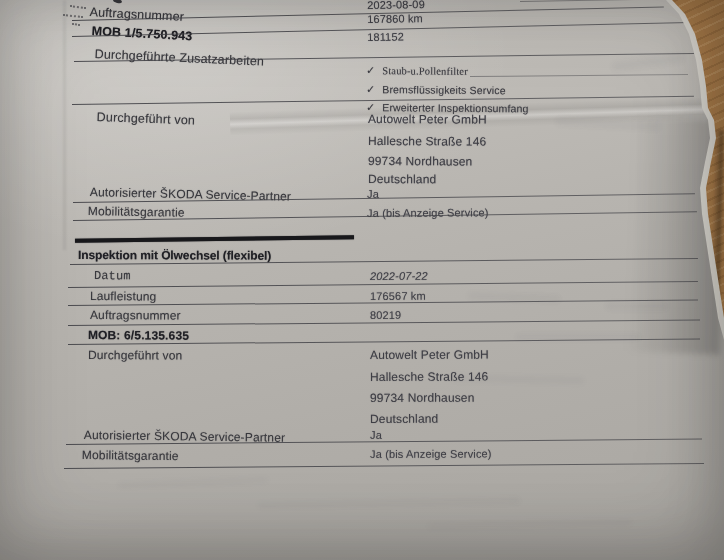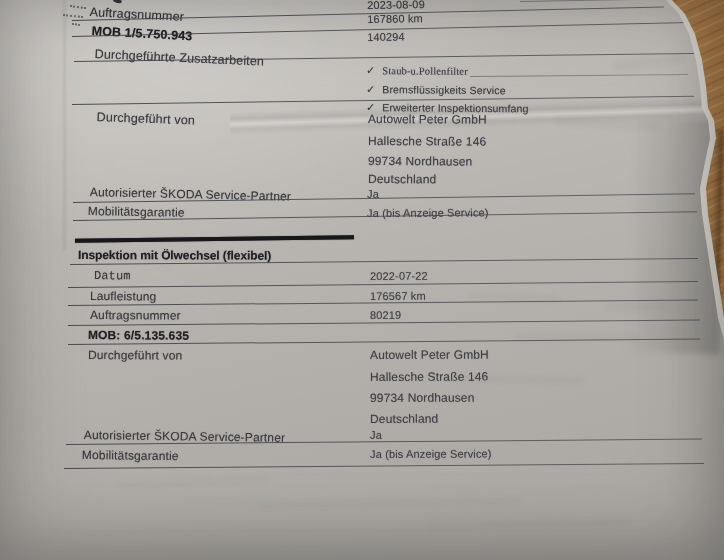--- a/index.html
+++ b/index.html
@@ -79,21 +79,21 @@
 
     <div class="hr faint" style="left:520px;top:1px;width:132px;transform:rotate(-1deg);"></div>
     <div class="t val" style="left:367px;top:-1px;transform:rotate(-.8deg);">2023-08-09</div>
 
     <div class="t lbl-top" style="left:90px;top:5px;transform:rotate(3deg);">Auftragsnummer</div>
     <div class="hr" style="left:72px;top:20px;width:592px;transform:rotate(-1.3deg);"></div>
     <div class="t val" style="left:367px;top:13px;transform:rotate(-.8deg);">167860 km</div>
 
     <div class="t lbl-top bold" style="left:92px;top:24px;transform:rotate(3deg);">MOB 1/5.750.943</div>
     <div class="hr" style="left:72px;top:36px;width:618px;transform:rotate(-1.3deg);"></div>
-    <div class="t val" style="left:367px;top:31px;transform:rotate(-.8deg);">140294</div>
+    <div class="t val" style="left:367px;top:31px;transform:rotate(-.8deg);">181152</div>
 
     <div class="t lbl-top" style="left:95px;top:47px;transform:rotate(2.6deg);">Durchgeführte Zusatzarbeiten</div>
     <div class="hr" style="left:74px;top:61px;width:620px;transform:rotate(-.75deg);"></div>
 
     <div class="t chk" style="left:366px;top:64px;transform:rotate(.5deg);font-family:Liberation Serif, serif;"><span class="ck">✓</span><span>Staub-u.Pollenfilter</span></div>
     <div class="hr faint" style="left:470px;top:76px;width:218px;transform:rotate(-.5deg);"></div>
     <div class="t chk" style="left:366px;top:83px;transform:rotate(.5deg);"><span class="ck">✓</span><span>Bremsflüssigkeits Service</span></div>
     <div class="t chk" style="left:366px;top:101px;transform:rotate(.5deg);"><span class="ck">✓</span><span>Erweiterter Inspektionsumfang</span></div>
 
     <div class="hr" style="left:72px;top:104px;width:622px;transform:rotate(-.75deg);"></div>
@@ -109,21 +109,21 @@
 
     <div class="t" style="left:88px;top:204px;transform:rotate(1deg);">Mobilitätsgarantie</div>
     <div class="t val" style="left:367px;top:207px;transform:rotate(-.3deg);">Ja (bis Anzeige Service)</div>
     <div class="hr" style="left:73px;top:220px;width:624px;transform:rotate(-.8deg);"></div>
 
     <div class="bar"></div>
     <div class="t title bold" style="left:78px;top:248px;transform:rotate(.2deg);">Inspektion mit Ölwechsel (flexibel)</div>
     <div class="hr" style="left:70px;top:264px;width:628px;transform:rotate(-.55deg);"></div>
 
     <div class="t" style="left:94px;top:269px;transform:rotate(.6deg);font-family:Liberation Mono, monospace;">Datum</div>
-    <div class="t val" style="left:370px;top:270px;transform:rotate(-.3deg);">2022-07-22</div>
+    <div class="t val" style="left:370px;top:270px;transform:rotate(-.3deg);font-style:italic;">2022-07-22</div>
     <div class="hr" style="left:68px;top:287px;width:630px;transform:rotate(-.55deg);"></div>
 
     <div class="t" style="left:90px;top:289px;transform:rotate(.5deg);">Laufleistung</div>
     <div class="t val" style="left:370px;top:290px;transform:rotate(-.3deg);">176567 km</div>
     <div class="hr" style="left:68px;top:305px;width:630px;transform:rotate(-.5deg);"></div>
 
     <div class="t" style="left:90px;top:308px;transform:rotate(.4deg);">Auftragsnummer</div>
     <div class="t val" style="left:370px;top:309px;transform:rotate(-.3deg);">80219</div>
     <div class="hr" style="left:68px;top:325px;width:632px;transform:rotate(-.5deg);"></div>
 

